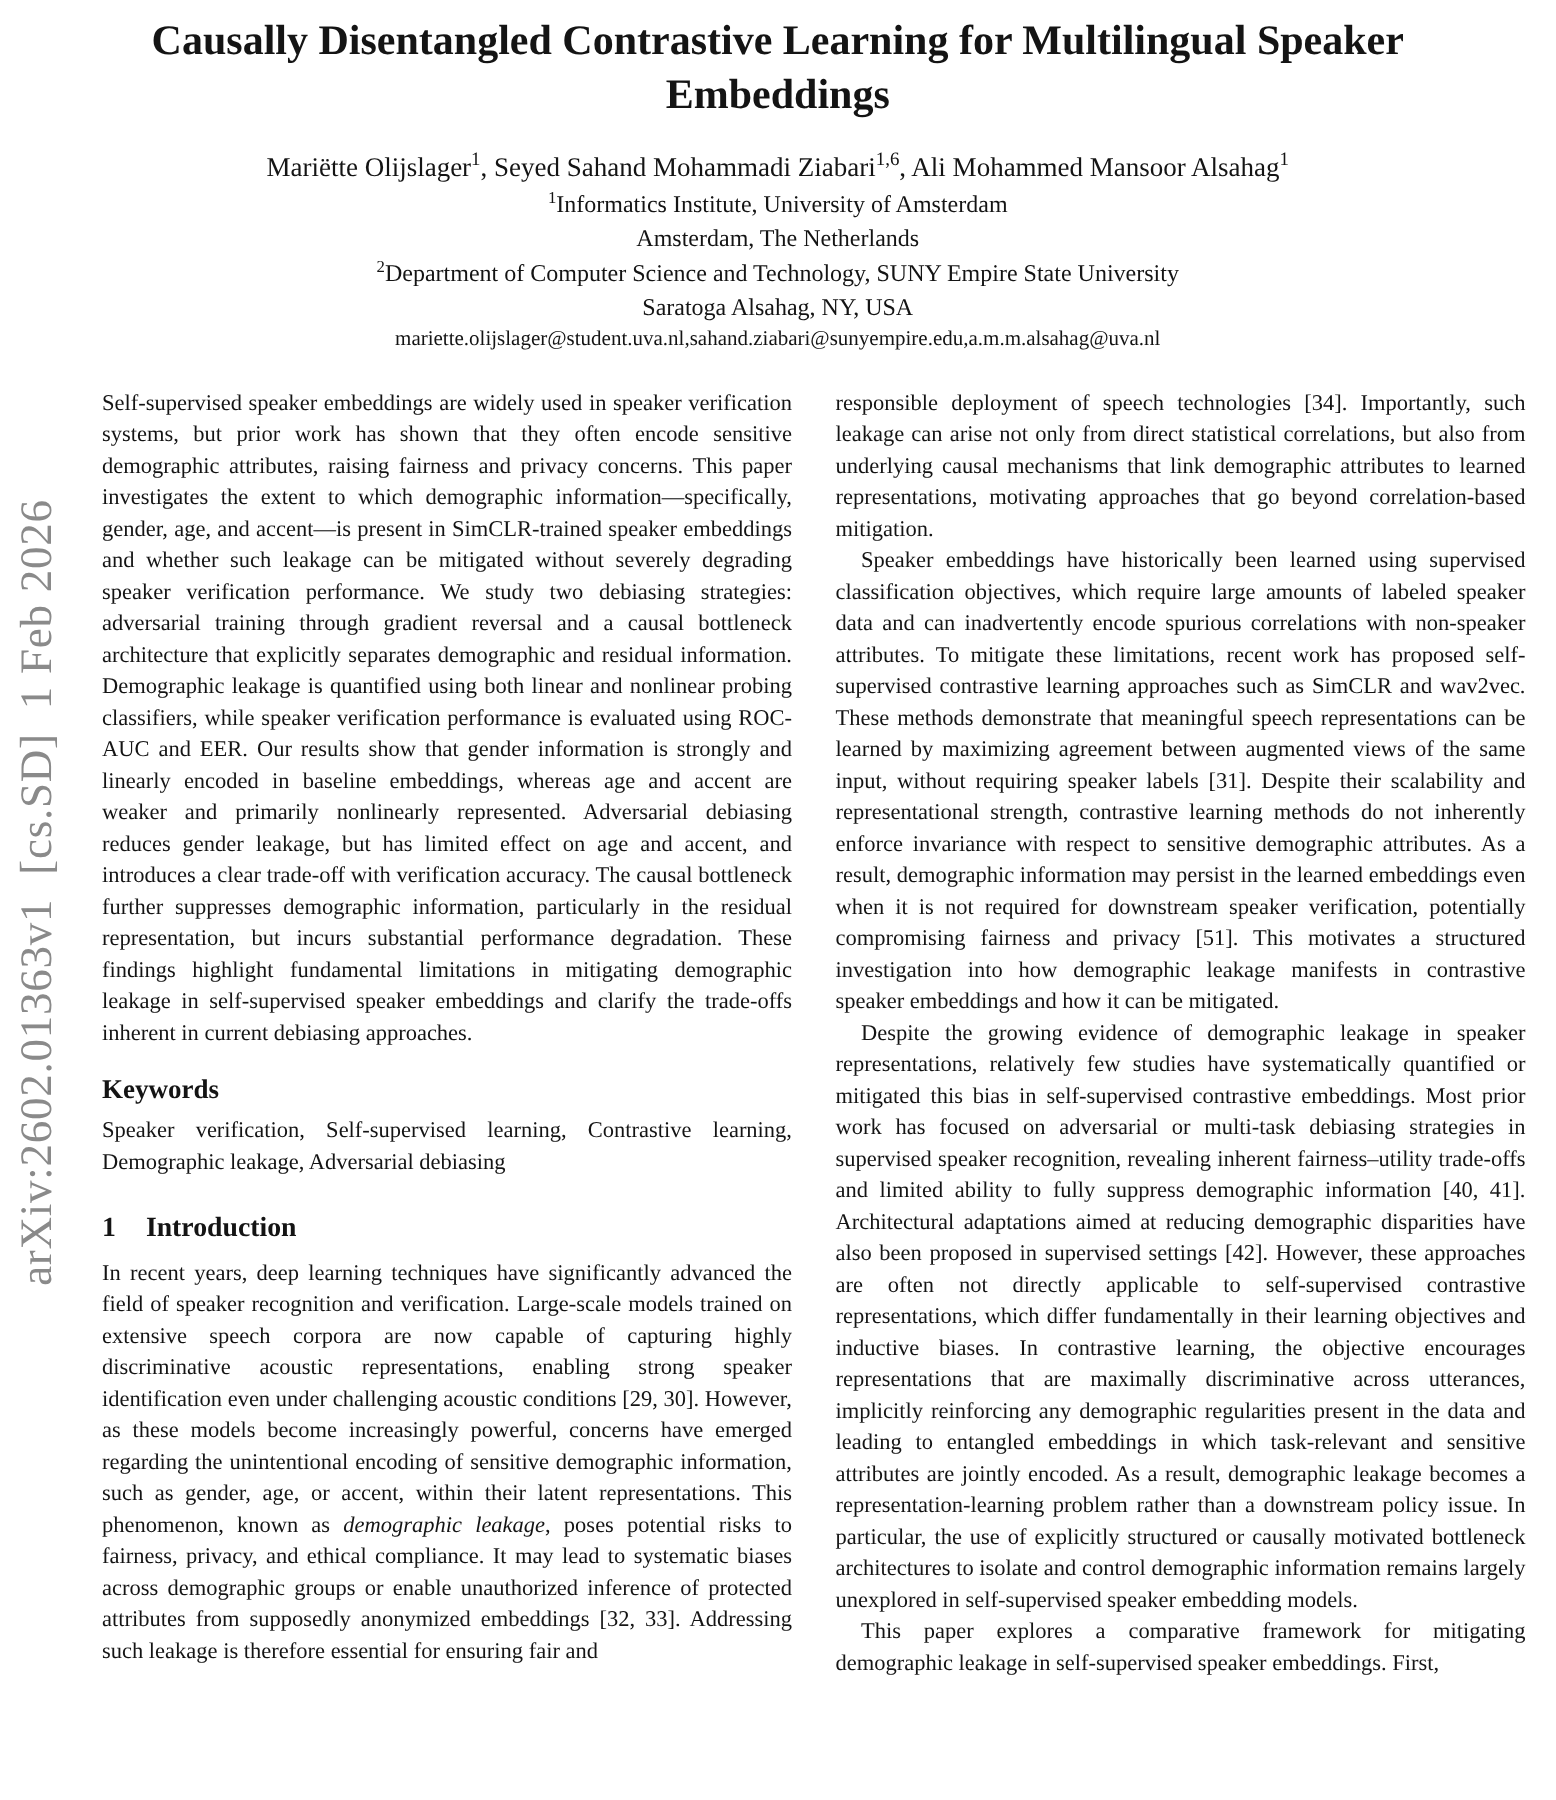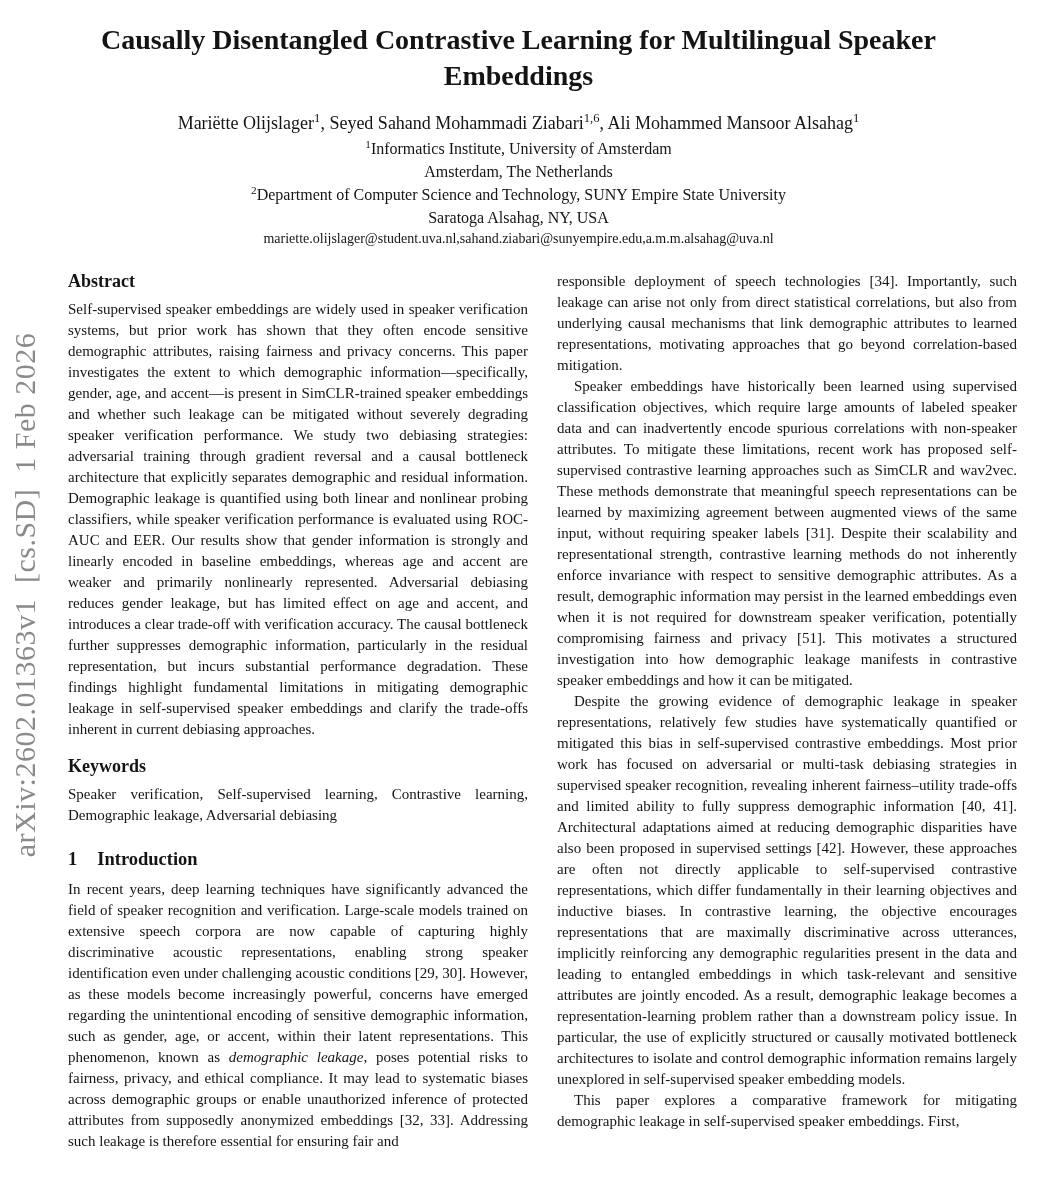--- a/index.html
+++ b/index.html
@@ -20,21 +20,21 @@
     top:573px;
     width:640px;
     height:44px;
     transform:rotate(-90deg);
     text-align:center;
     font-size:30px;
     color:#8a8a8a;
     white-space:pre;
     letter-spacing:0.5px;
   }
-  .header { padding-top:22px; }
+  .header { padding-top:10px; }
   .title {
     margin:0 auto;
     max-width:860px;
     text-align:center;
     font-size:28px;
     line-height:1.3;
     font-weight:bold;
   }
   .authors {
     margin-top:16px;
@@ -100,21 +100,20 @@
       <div><sup>2</sup><span>Department of Computer Science and Technology, SUNY Empire State University</span></div>
       <div><span>Saratoga Alsahag, NY, USA</span></div>
     </div>
 
     <div class="email-line">mariette.olijslager@student.uva.nl,sahand.ziabari@sunyempire.edu,a.m.m.alsahag@uva.nl</div>
   </div>
 
   <div class="columns">
 
     <div class="col">
-      <h2>Abstract</h2>
       <p>Self-supervised speaker embeddings are widely used in speaker verification systems, but prior work has shown that they often encode sensitive demographic attributes, raising fairness and privacy concerns. This paper investigates the extent to which demographic information—specifically, gender, age, and accent—is present in SimCLR-trained speaker embeddings and whether such leakage can be mitigated without severely degrading speaker verification performance. We study two debiasing strategies: adversarial training through gradient reversal and a causal bottleneck architecture that explicitly separates demographic and residual information. Demographic leakage is quantified using both linear and nonlinear probing classifiers, while speaker verification performance is evaluated using ROC-AUC and EER. Our results show that gender information is strongly and linearly encoded in baseline embeddings, whereas age and accent are weaker and primarily nonlinearly represented. Adversarial debiasing reduces gender leakage, but has limited effect on age and accent, and introduces a clear trade-off with verification accuracy. The causal bottleneck further suppresses demographic information, particularly in the residual representation, but incurs substantial performance degradation. These findings highlight fundamental limitations in mitigating demographic leakage in self-supervised speaker embeddings and clarify the trade-offs inherent in current debiasing approaches.</p>
 
       <h2 class="spaced">Keywords</h2>
       <p>Speaker verification, Self-supervised learning, Contrastive learning, Demographic leakage, Adversarial debiasing</p>
 
       <h2 class="section"><span class="sec-num">1</span><span>Introduction</span></h2>
       <p><span>In recent years, deep learning techniques have significantly advanced the field of speaker recognition and verification. Large-scale models trained on extensive speech corpora are now capable of capturing highly discriminative acoustic representations, enabling strong speaker identification even under challenging acoustic conditions [29, 30]. However, as these models become increasingly powerful, concerns have emerged regarding the unintentional encoding of sensitive demographic information, such as gender, age, or accent, within their latent representations. This phenomenon, known as </span><em>demographic leakage</em><span>, poses potential risks to fairness, privacy, and ethical compliance. It may lead to systematic biases across demographic groups or enable unauthorized inference of protected attributes from supposedly anonymized embeddings [32, 33]. Addressing such leakage is therefore essential for ensuring fair and</span></p>
     </div>
 
     <div class="col">

